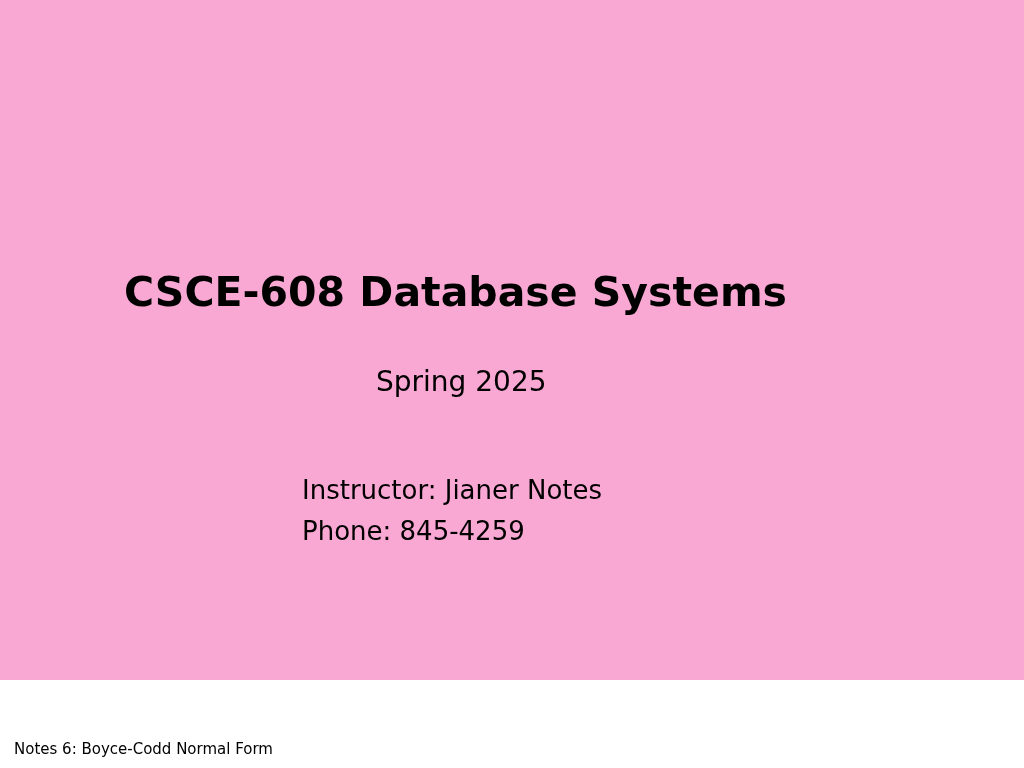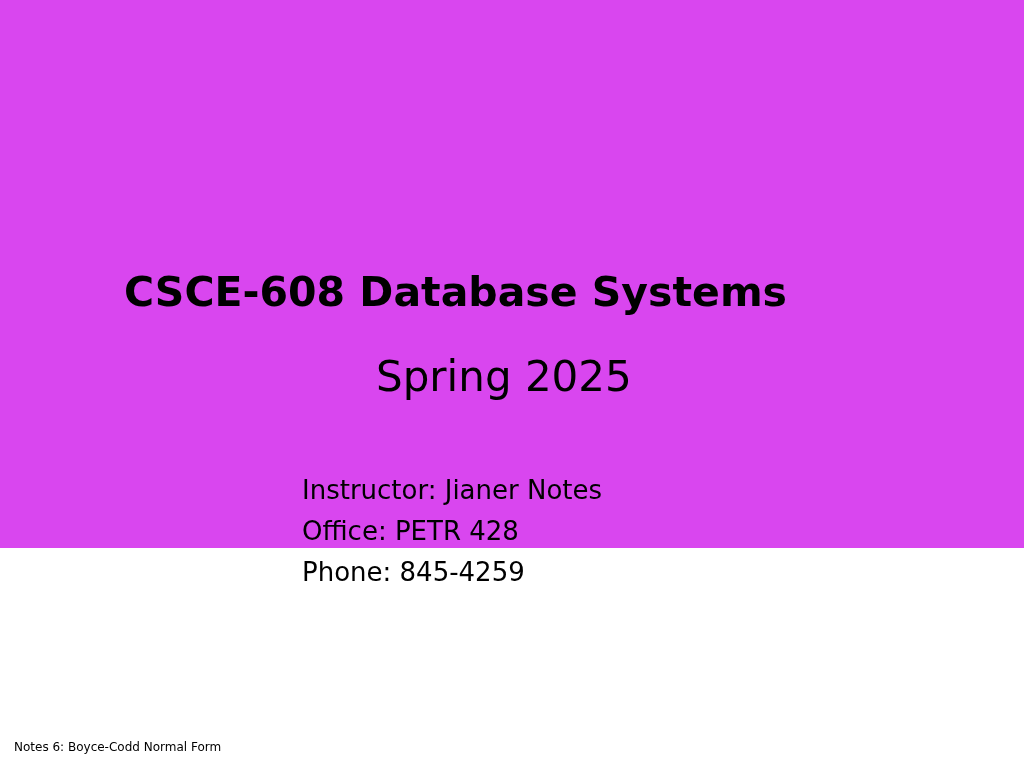--- a/index.html
+++ b/index.html
@@ -10,69 +10,68 @@
     width: 1024px;
     height: 768px;
     background: #ffffff;
     font-family: "DejaVu Sans", sans-serif;
     color: #000000;
     overflow: hidden;
   }
   .slide {
     position: relative;
     width: 1024px;
-    height: 548px;
-    background: #d946ef;
+    height: 680px;
+    background: #f9a8d4;
   }
   .slide-title {
     position: absolute;
     left: 124px;
     top: 243px;
     font-size: 41px;
     line-height: 1.1;
     letter-spacing: 0px;
     white-space: nowrap;
   }
   .slide-subtitle {
     position: absolute;
     left: 376px;
-    top: 354px;
-    font-size: 42px;
+    top: 367px;
+    font-size: 28px;
     line-height: 1.1;
     white-space: nowrap;
   }
   .info-block {
     position: absolute;
     left: 302px;
     top: 470px;
     font-size: 26px;
     line-height: 1.57;
   }
   .info-line {
     white-space: nowrap;
   }
   .footer-note {
     position: absolute;
     left: 14px;
     top: 740px;
-    font-size: 12px;
+    font-size: 15px;
     line-height: 1.2;
     white-space: nowrap;
   }
 </style>
 </head>
 <body>
 
 <div class="slide">
 
   <h1 class="slide-title">CSCE-608 Database Systems</h1>
 
   <div class="slide-subtitle">Spring 2025</div>
 
   <div class="info-block">
     <div class="info-line">Instructor: Jianer Notes</div>
-    <div class="info-line">Office: PETR 428</div>
     <div class="info-line">Phone: 845-4259</div>
   </div>
 
   <div class="footer-note">Notes 6: Boyce-Codd Normal Form</div>
 
 </div>
 
 </body></html>

